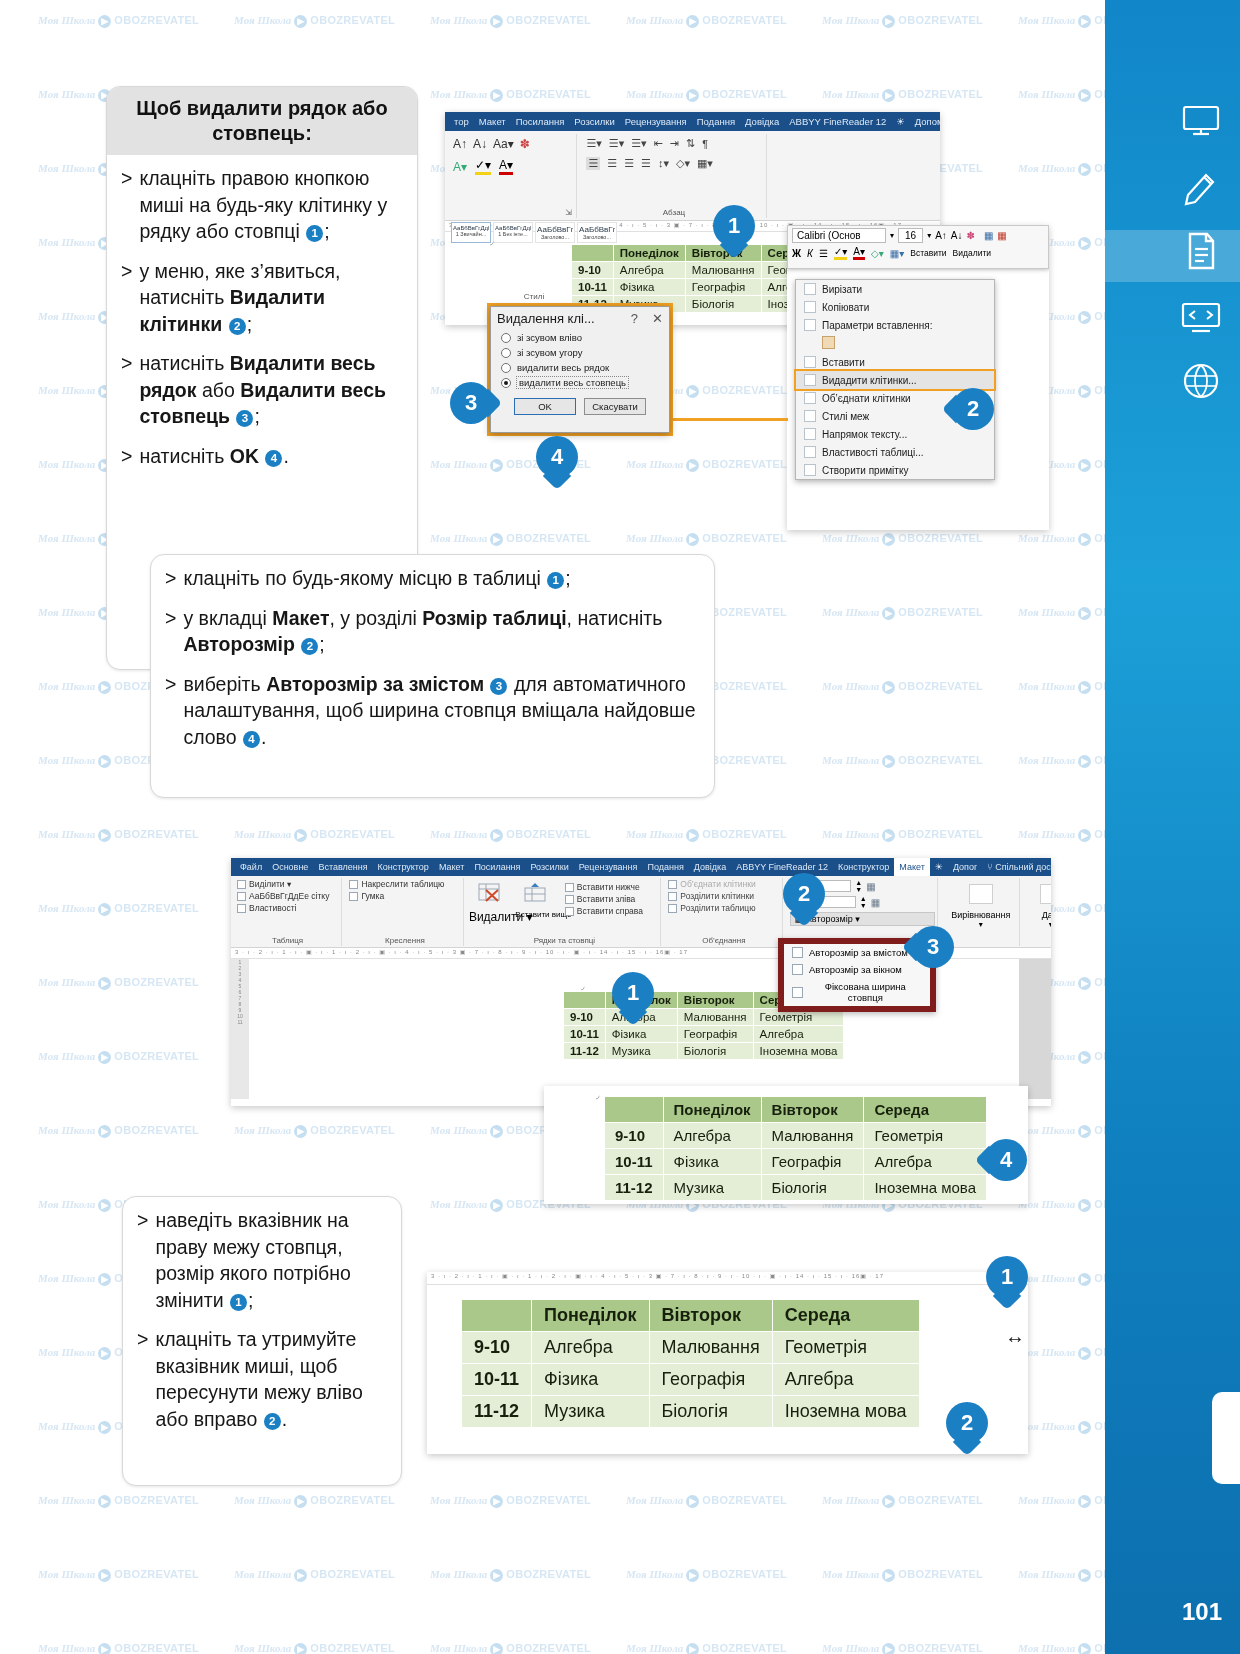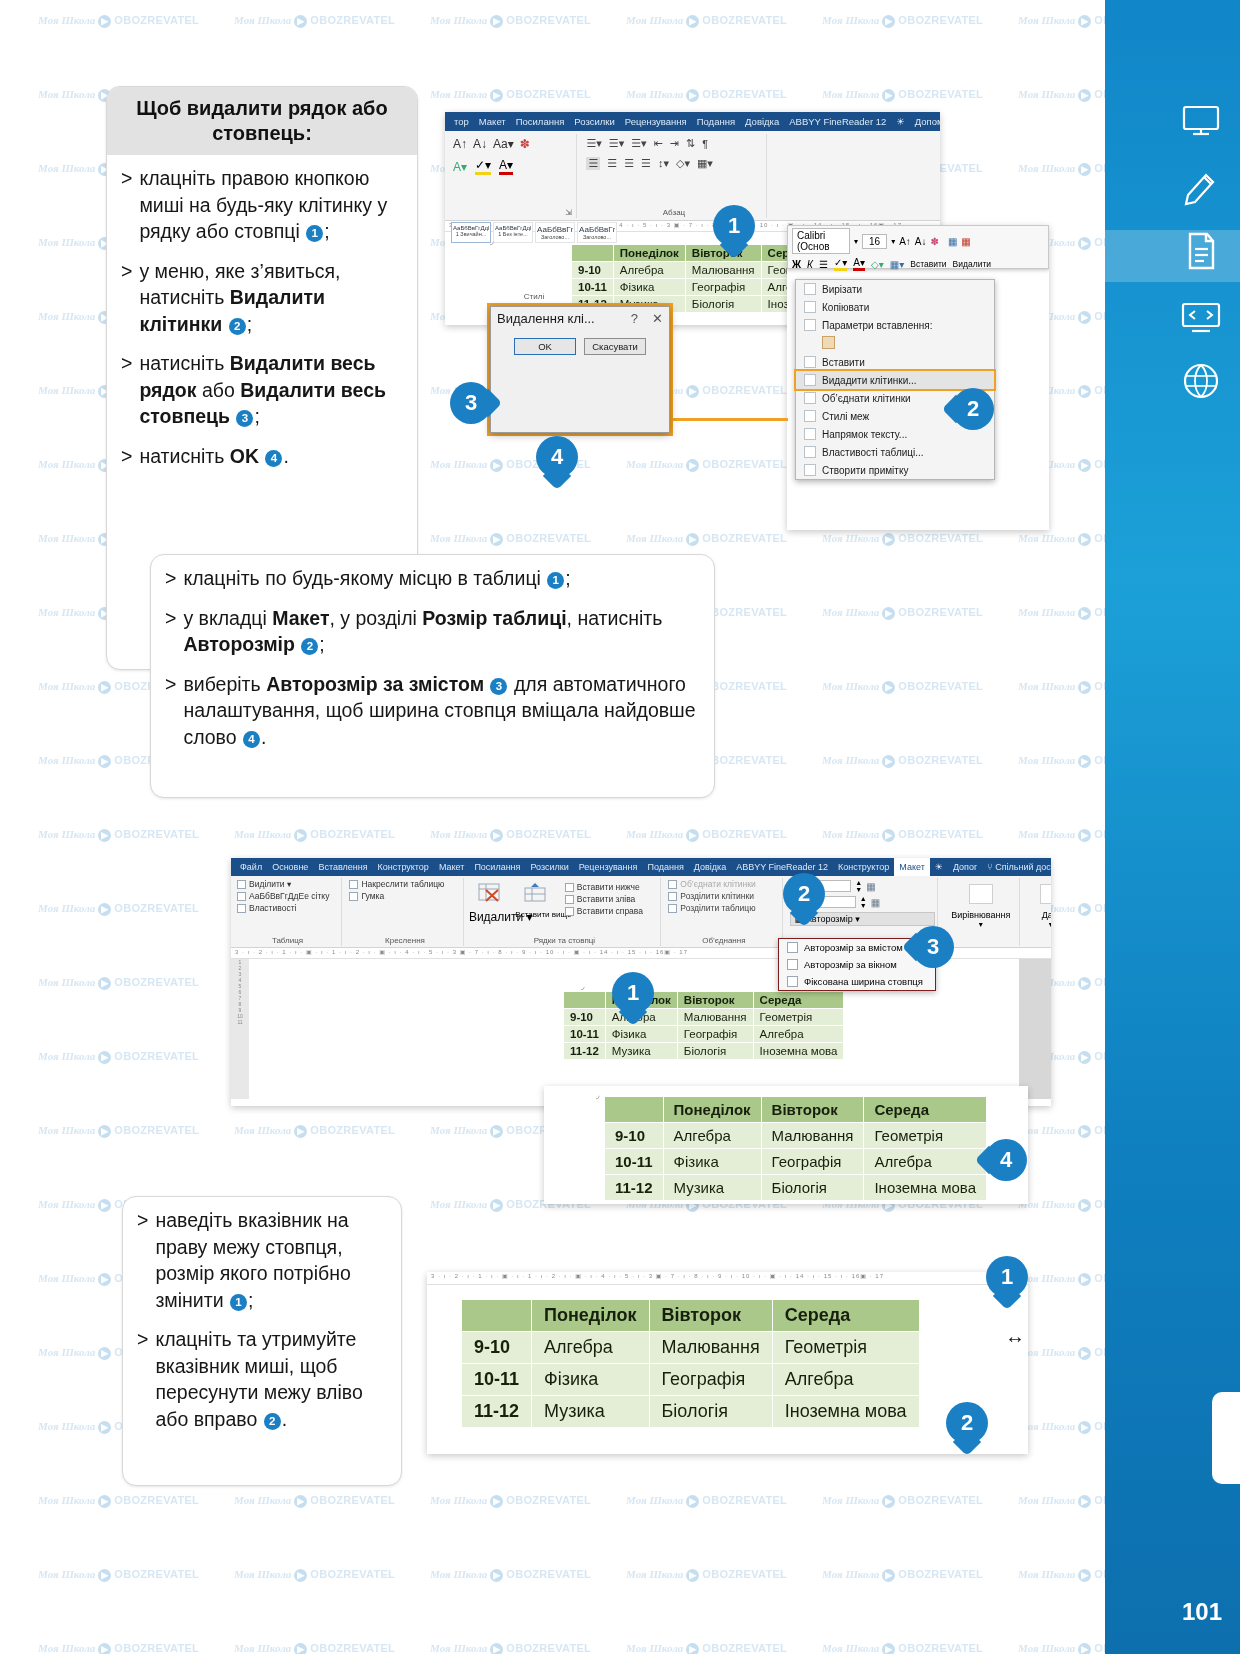--- a/index.html
+++ b/index.html
@@ -104,22 +104,22 @@
   .dlg .opt { display:flex; align-items:center; gap:6px; padding:2px 10px; font-size:9.5px; }
   .radio { width:10px; height:10px; border:1px solid #707070; border-radius:50%;
            background:#fff; position:relative; flex:0 0 10px; }
   .radio.on::after { content:""; position:absolute; left:2px; top:2px; width:4px; height:4px;
            border-radius:50%; background:#1a1a1a; }
   .btn { border:1px solid #8d8d8d; background:#e6e6e6; font-size:9.5px;
          padding:2px 0; text-align:center; }
   .btn.def { border-color:#2a6fb5; }
 
   
-  .dd { background:#f7f7f7; border:1px solid #7f1d1d; box-shadow:0 2px 6px rgba(0,0,0,.28);
-        font-size:9.5px; }
+  .dd { background:#f7f7f7; border:6px solid #7f1d1d; box-shadow:0 2px 6px rgba(0,0,0,.28);
+        font-size:9.5px;text-align:center; }
   .dd .row { display:flex; align-items:center; gap:6px; padding:3px 8px; }
 
   
   .oframe { position:absolute; border:3px solid #f0a022; z-index:15; }
   .oline { position:absolute; background:#f0a022; z-index:14; }
 
   
   table.big { border-collapse:collapse; font-size:15px; }
   table.big th { background:#a9c88a; border:1px solid #fff; padding:4px 10px;
       font-weight:bold; color:#17200d; text-align:left; }
@@ -472,21 +472,21 @@
 
 <div class="pin" style="left:713px; top:205px;">
   <div class="body"></div>
     <div class="tail"></div>
     <span>1</span>
 </div>
 
 <div class="shot" style="left:787px; top:225px; width:262px; height:305px;">
   <div class="mft" style="height:44px;">
     <div style="display:flex; align-items:center; gap:4px; font-size:10px;">
-      <span style="border:1px solid #bbb; background:#fff; padding:1px 4px; width:58px; display:inline-block;">Calibri (Основ</span>
+      <span style="border:1px solid #bbb; background:#fff; padding:1px 4px; width:94px; display:inline-block;">Calibri (Основ</span>
       <span style="font-size:8px;">▾</span>
       <span style="border:1px solid #bbb; background:#fff; padding:1px 6px;">16</span>
       <span style="font-size:8px;">▾</span>
       <span>A↑</span>
       <span>A↓</span>
       <span style="color:#c47;">✽</span>
       <span style="margin-left:5px; color:#3a6ea5;">▦</span>
       <span style="color:#c0392b;">▦</span>
     </div>
     <div style="display:flex; align-items:center; gap:6px; font-size:10px; margin-top:3px;">
@@ -558,20 +558,38 @@
 
 <div class="oframe" style="left:487px; top:303px; width:186px; height:133px;"></div>
 <div class="dlg" style="position:absolute; left:490px; top:306px; width:180px; height:127px; z-index:16;">
   <div class="tb">
     <span>Видалення клі...</span>
     <span style="display:flex; gap:14px; color:#555;">
       <span>?</span>
       <span>✕</span>
     </span>
   </div>
+  <div id="dlgopts">
+      <div class="opt">
+        <span class="radio"></span>
+        <span>зі зсувом вліво</span>
+      </div>
+      <div class="opt">
+        <span class="radio"></span>
+        <span>зі зсувом угору</span>
+      </div>
+      <div class="opt">
+        <span class="radio"></span>
+        <span>видалити весь рядок</span>
+      </div>
+      <div class="opt">
+        <span class="radio on"></span>
+        <span style="outline: rgb(136, 136, 136) dotted 1px; padding: 0px 2px;">видалити весь стовпець</span>
+      </div>
+    </div>
   <div style="display:flex; gap:8px; justify-content:center; margin-top:8px;">
     <div class="btn def" style="width:62px;">OK</div>
     <div class="btn" style="width:62px;">Скасувати</div>
   </div>
 </div>
 <div class="pin right" style="left:450px; top:382px;">
   <div class="body"></div>
     <div class="tail"></div>
     <span>3</span>
 </div>

